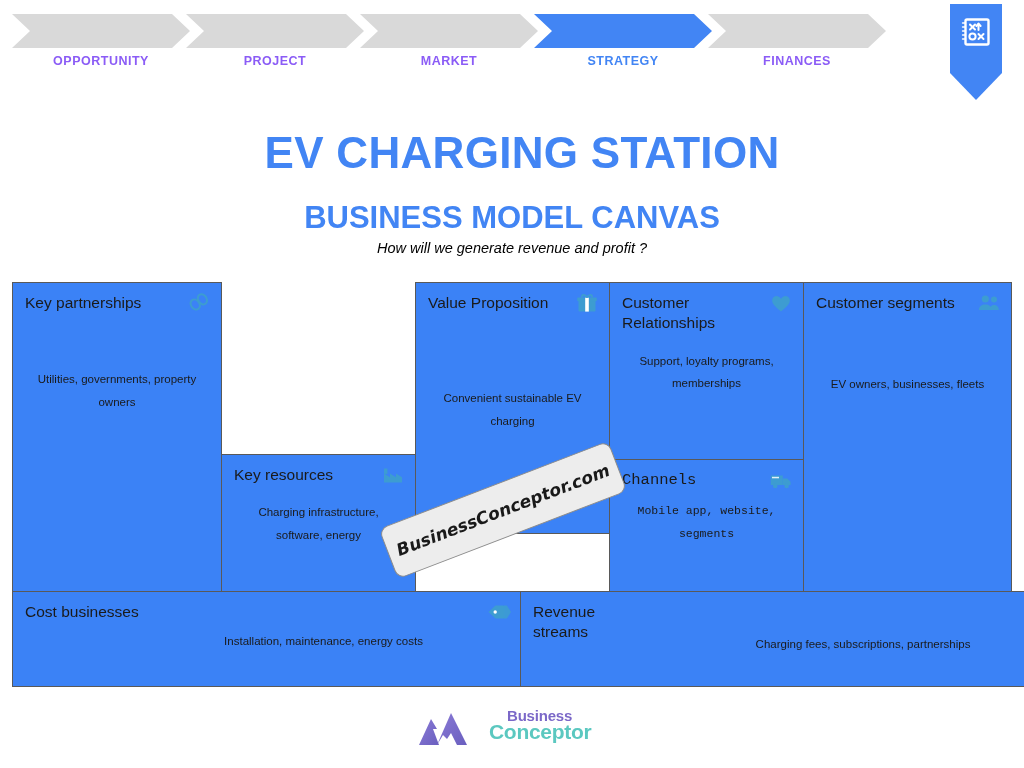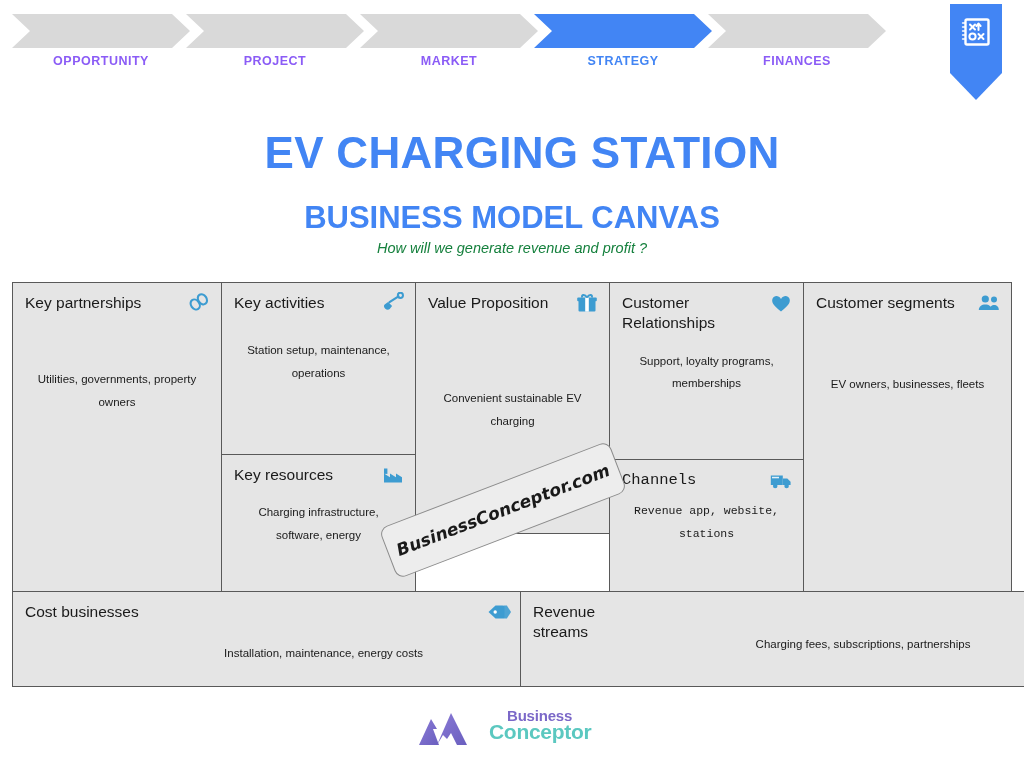--- a/index.html
+++ b/index.html
@@ -37,48 +37,48 @@
   #title {
     position: absolute; left: 0; top: 128px; width: 1024px; text-align: center;
     font-size: 44px; font-weight: bold; color: #4285f4; letter-spacing: .3px; margin-left: 10px;
   }
   #subtitle {
     position: absolute; left: 0; top: 200px; width: 1024px; text-align: center;
     font-size: 31px; font-weight: bold; color: #4285f4;
   }
   #tagline {
     position: absolute; left: 0; top: 240px; width: 1024px; text-align: center;
-    font-size: 14.5px; font-style: italic; color: #15803d;
+    font-size: 14.5px; font-style: italic; color: #000000;
   }
 
   
   #canvas { position: absolute; left: 12px; top: 282px; width: 1000px; height: 405px; }
   .cell {
-    position: absolute; border: 1px solid #595959; background: #e5e5e5;
+    position: absolute; border: 1px solid #595959; background: #3b82f6;
     padding: 10px 12px 20px 12px; overflow: hidden;
   }
   .cell-title {
     font-size: 15.5px; color: #1a1a1a; line-height: 1.32;
     max-width: calc(100% - 34px); font-weight: normal;
   }
   .cell-icon { position: absolute; right: 10px; top: 9px; width: 24px; height: 22px; }
   .cell-icon svg { display: block; }
   .cell-body {
     font-size: 11.5px; color: #1a1a1a; text-align: center; line-height: 1.95;
     padding: 0 6px;
   }
   
   .cell.kp  .cell-body { margin-top: 55px; }
   .cell.ka  .cell-body { margin-top: 26px; }
   .cell.kr  .cell-body { margin-top: 16px; }
   .cell.vp  .cell-body { margin-top: 74px; }
   .cell.cr  .cell-body { margin-top: 16px; }
   .cell.ch  .cell-body { margin-top: 10px; }
   .cell.cs  .cell-body { margin-top: 60px; }
-  .cell.cost .cell-body, .cell.rev .cell-body { margin-top: 20px; }
+  .cell.cost .cell-body, .cell.rev .cell-body { margin-top: 8px; }
   .cell.cost .cell-body { padding-left: 120px; }
   .cell.rev  .cell-body { padding-left: 100px; margin-top: -10px; }
   .cell.rev .cell-title { width: 92px; }
 
   
   #watermark {
     position: absolute; left: 380px; top: 483px; width: 246px; height: 54px;
     background: #ededed; border: 1px solid #8c8c8c; border-radius: 9px;
     transform: rotate(-21deg);
     display: flex; align-items: center; justify-content: center;
@@ -164,31 +164,20 @@
       <svg width="24" height="22" viewBox="0 0 24 22">
         <g fill="none" stroke="#3d9cd1" stroke-width="2.1" stroke-linecap="round">
           <ellipse cx="8.2" cy="12.5" rx="4.2" ry="5.4" transform="rotate(-35 8.2 12.5)"></ellipse>
           <ellipse cx="15.4" cy="7.3" rx="4.2" ry="5.4" transform="rotate(-35 15.4 7.3)"></ellipse>
         </g>
       </svg>
     </span>
     <div class="cell-body">Utilities, governments, property owners</div>
   </div>
 
-  <div class="cell ka" style="left:209px; top:0; width:195px; height:173px;">
-    <div class="cell-title">Key activities</div>
-    <span class="cell-icon">
-      <svg width="24" height="22" viewBox="0 0 24 22">
-        <path d="M4 16.5c-1.4-1.4-1.4-3.3 0-4.2l3.1-2.2 4 4-2.4 2.9c-1.1 1.2-3.3 0.9-4.7-0.5z" fill="#3d9cd1"></path>
-        <path d="M8.5 10.2 L17.5 4.4" stroke="#3d9cd1" stroke-width="2.2" stroke-linecap="round" fill="none"></path>
-        <circle cx="19.4" cy="3.3" r="2.6" fill="none" stroke="#3d9cd1" stroke-width="2"></circle>
-      </svg>
-    </span>
-    <div class="cell-body">Station setup, maintenance, operations</div>
-  </div>
 
   <div class="cell kr" style="left:209px; top:172px; width:195px; height:138px;">
     <div class="cell-title">Key resources</div>
     <span class="cell-icon">
       <svg width="24" height="22" viewBox="0 0 24 22">
         <path d="M3 18.5 V9.5 L9 13.2 V9.5 L15 13.2 V9.5 L21 13.2 V18.5 Z" fill="#3d9cd1"></path>
         <rect x="3" y="4.5" width="3.4" height="5.4" fill="#3d9cd1"></rect>
       </svg>
     </span>
     <div class="cell-body">Charging infrastructure, software, energy</div>
@@ -222,21 +211,21 @@
     <div class="cell-title">Channels</div>
     <span class="cell-icon">
       <svg width="24" height="22" viewBox="0 0 24 22">
         <path d="M1.8 6.5 h12 v9.5 h-12 z" fill="#3d9cd1"></path>
         <path d="M14 9.4 h4.3 l3.3 3.4 v3.2 H14 z" fill="#3d9cd1"></path>
         <circle cx="6.2" cy="17" r="2.3" fill="#3d9cd1"></circle>
         <circle cx="17.6" cy="17" r="2.3" fill="#3d9cd1"></circle>
         <rect x="3" y="7.8" width="7" height="1.5" fill="#ffffff" opacity=".85"></rect>
       </svg>
     </span>
-    <div class="cell-body">Revenue app, website, stations</div>
+    <div class="cell-body">Mobile app, website, segments</div>
   </div>
 
   <div class="cell cs" style="left:791px; top:0; width:209px; height:310px;">
     <div class="cell-title">Customer segments</div>
     <span class="cell-icon">
       <svg width="24" height="22" viewBox="0 0 24 22">
         <circle cx="8.3" cy="7" r="3.6" fill="#3d9cd1"></circle>
         <path d="M1.8 18 c0-3.6 2.9-5.6 6.5-5.6 s6.5 2 6.5 5.6 z" fill="#3d9cd1"></path>
         <circle cx="17" cy="7.6" r="3" fill="#3d9cd1"></circle>
         <path d="M12.6 18 c0-3.2 2.2-4.9 4.6-4.9 s4.6 1.7 4.6 4.9 z" fill="#3d9cd1"></path>

